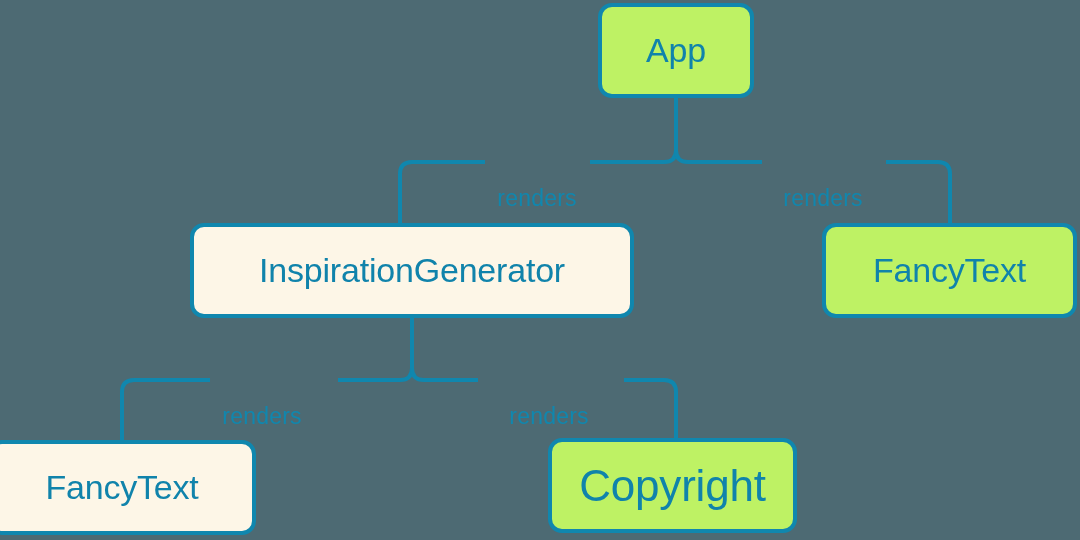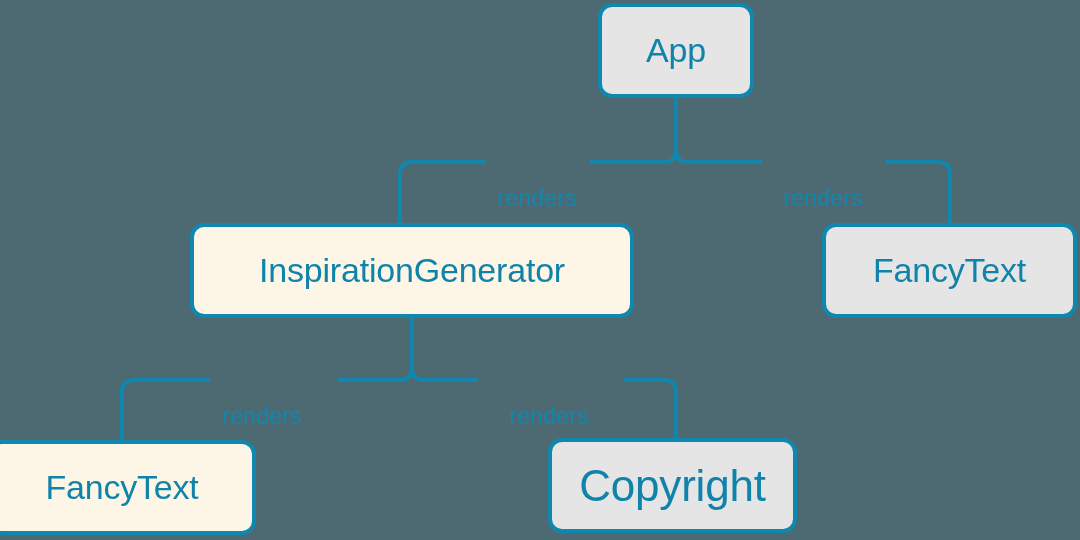--- a/index.html
+++ b/index.html
@@ -33,21 +33,21 @@
     border-radius: 14px;
     display: flex;
     align-items: center;
     justify-content: center;
     color: #1083ab;
     font-family: "Liberation Sans", sans-serif;
     font-weight: 400;
     letter-spacing: -0.2px;
     white-space: nowrap;
   }
-  .node-white { background: #e5e5e5; }
+  .node-white { background: #bef264; }
   .node-cream { background: #fdf6e7; }
 
   .edge-label {
     position: absolute;
     color: #1087ae;
     font-family: "Liberation Sans", sans-serif;
     font-size: 23px;
     letter-spacing: 0.2px;
     transform: translate(-50%, -50%);
     white-space: nowrap;

